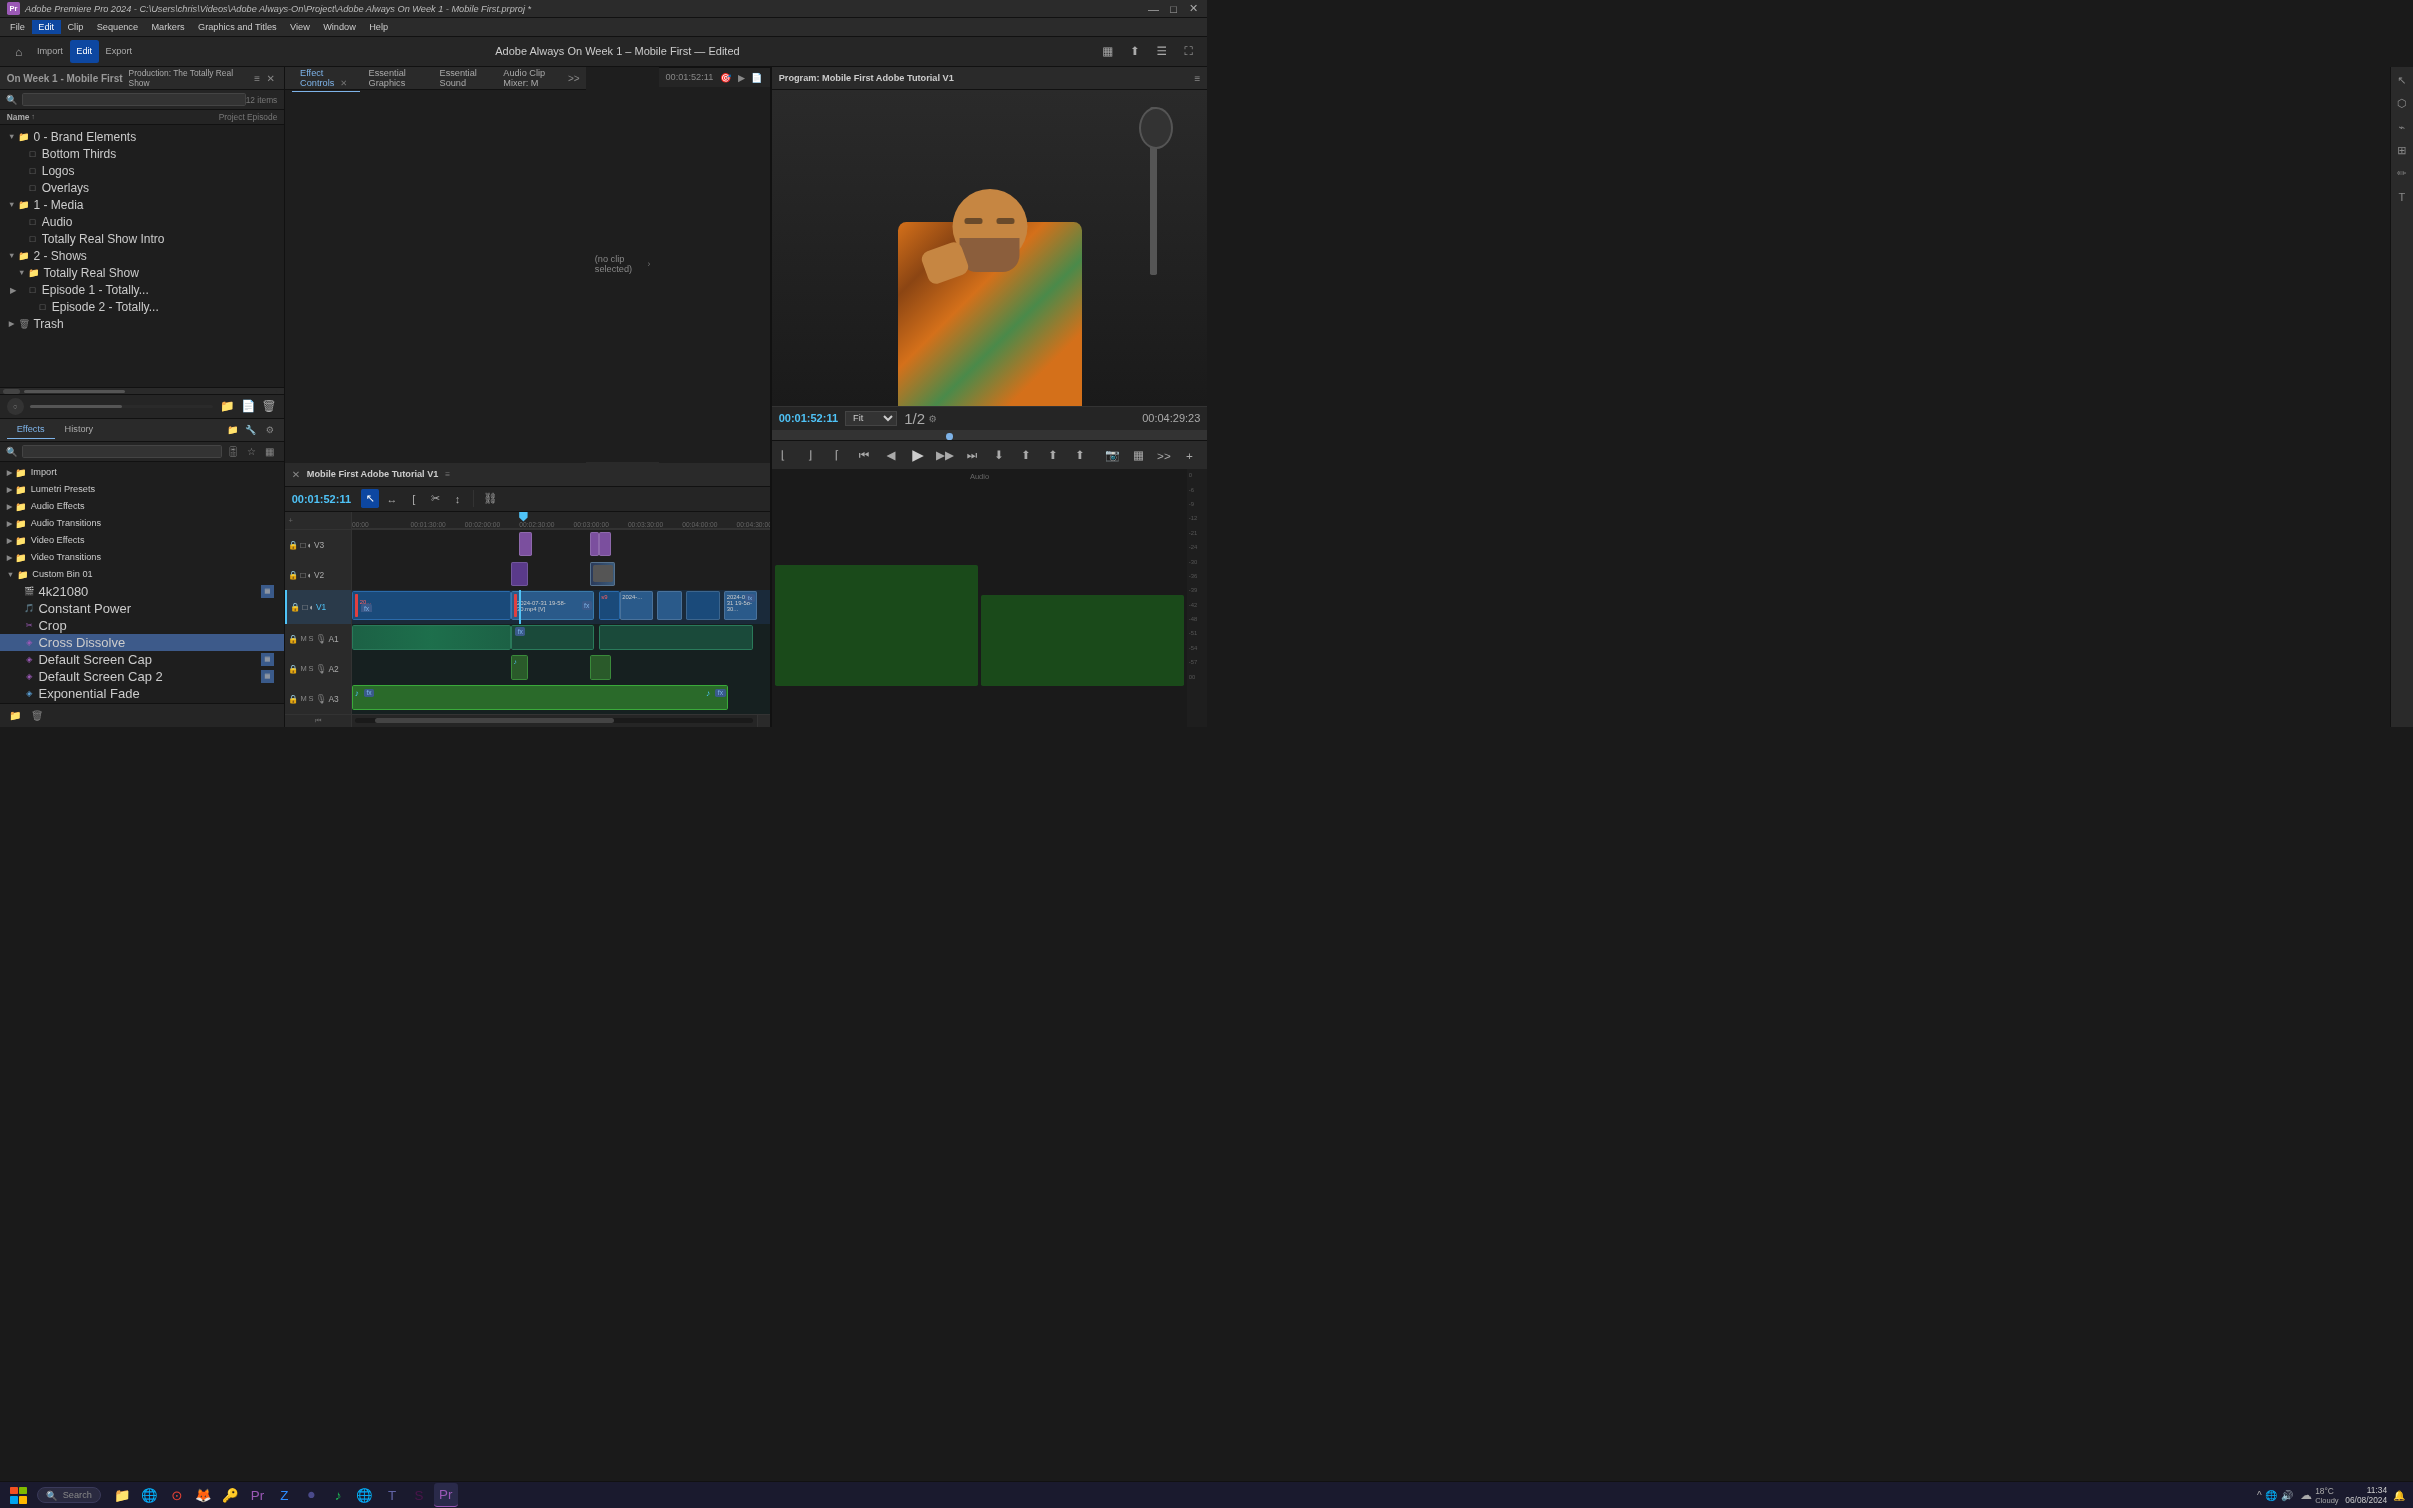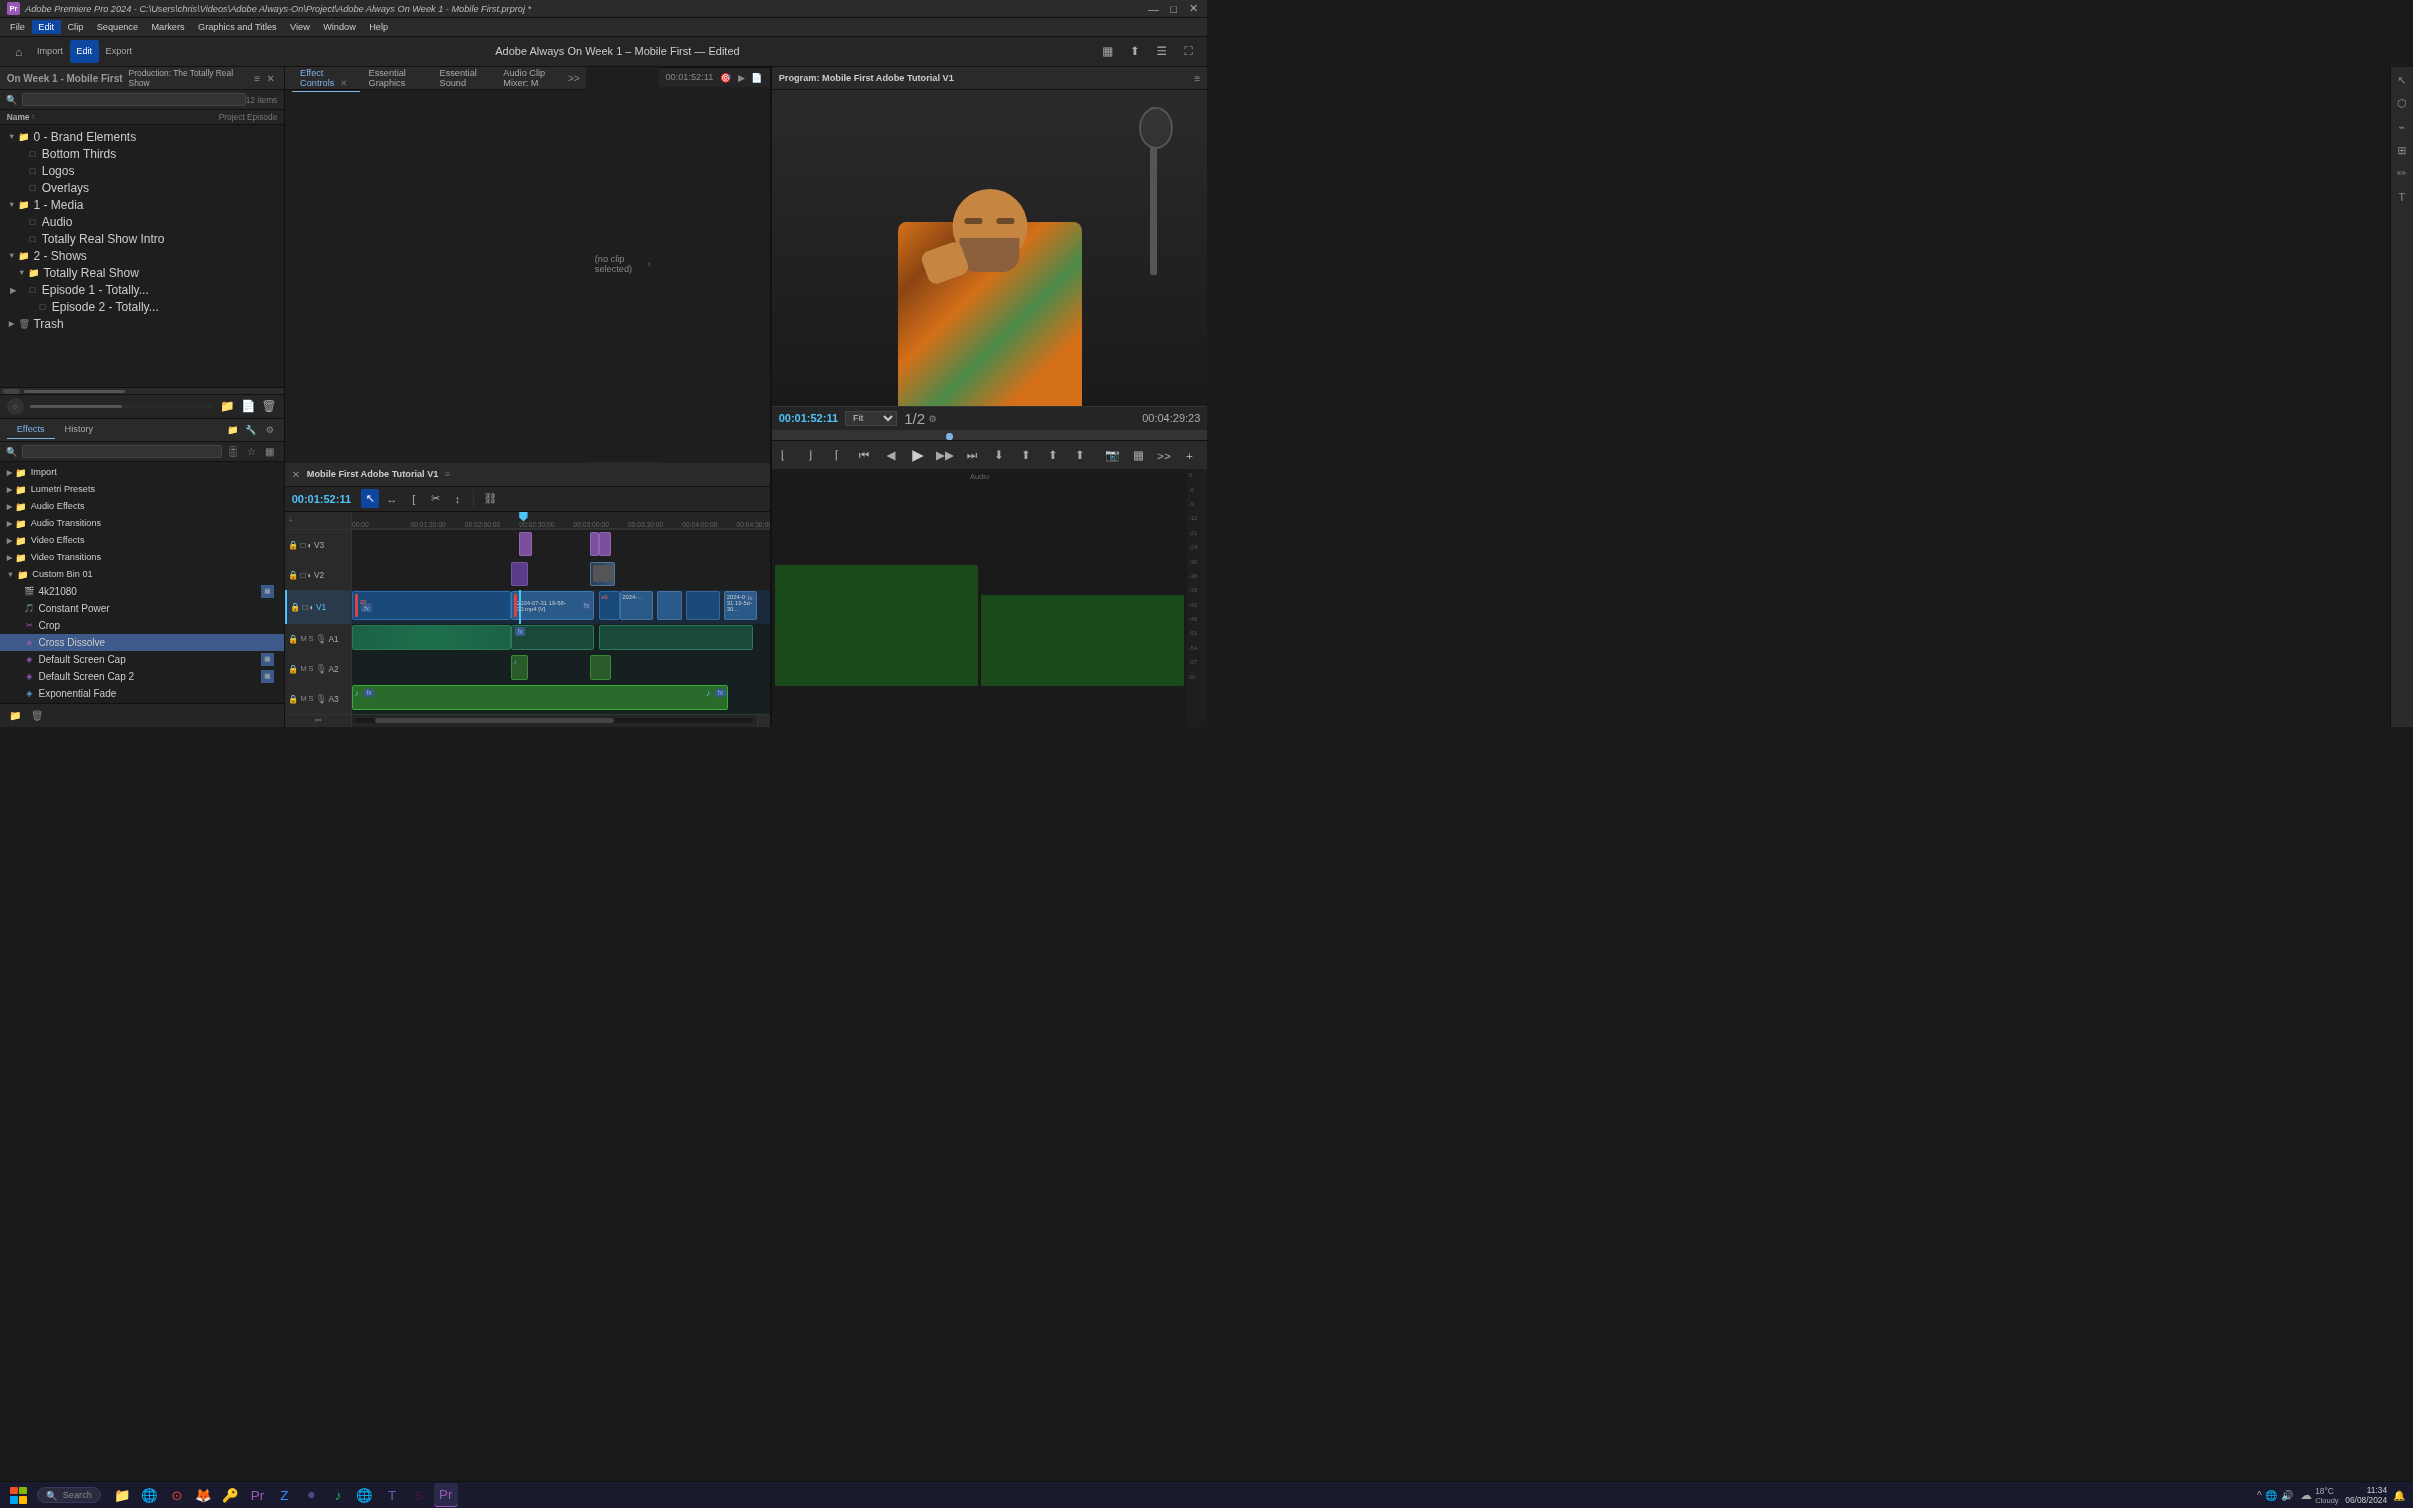--- a/index.html
+++ b/index.html
@@ -247,21 +247,21 @@
       padding: 1.7px 10px;
       height: 17px;
       cursor: pointer;
     }
     .effect-item.selected { background: #3d5a8a; }
     .effect-item .eff-icon {
       width: 11.7px; height: 11.7px;
       display: inline-flex; align-items: center; justify-content: center;
       margin-right: 3.4px; font-size: 8.4px; color: #9b59b6;
     }
-    .effect-item .eff-label { font-size: 10px; color: #ccc; }
+    .effect-item .eff-label { font-size: 13px; color: #ccc; }
     .effect-item .eff-badge {
       margin-left: auto;
       width: 11.7px; height: 11.7px;
       display: flex; align-items: center; justify-content: center;
       font-size: 7.5px; color: #888;
     }
 
     .effect-group {
       display: flex;
       align-items: center;

